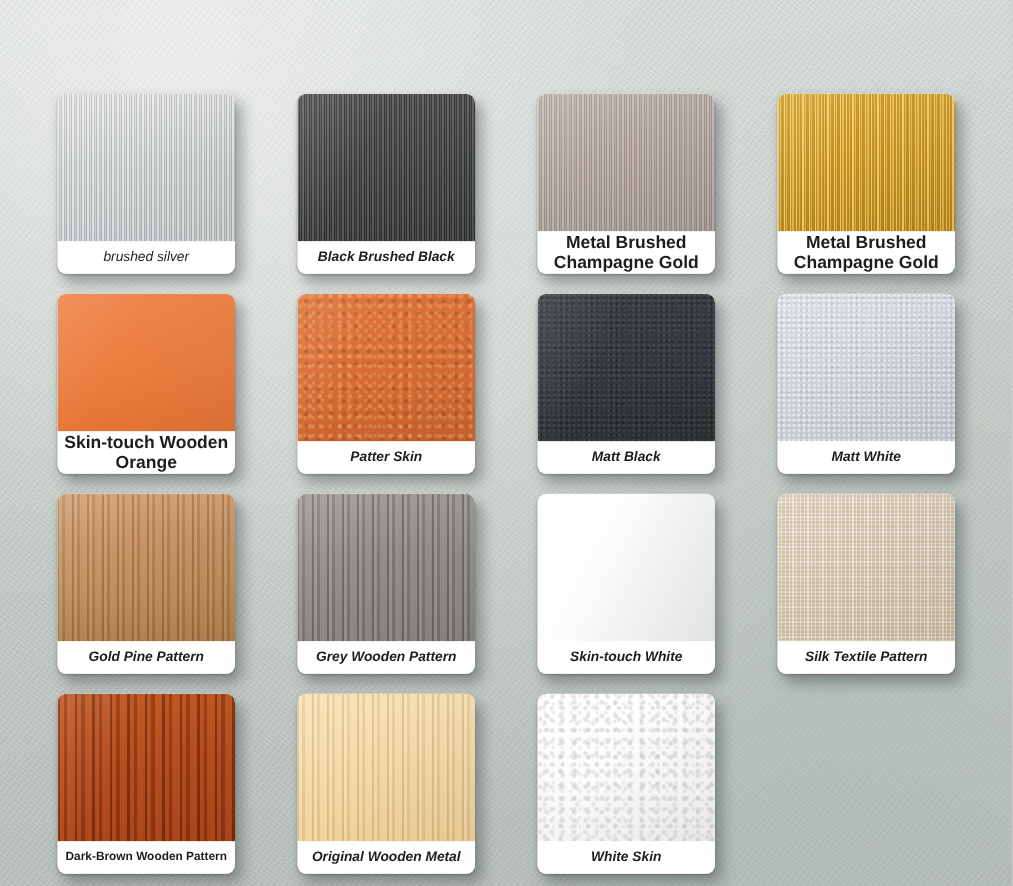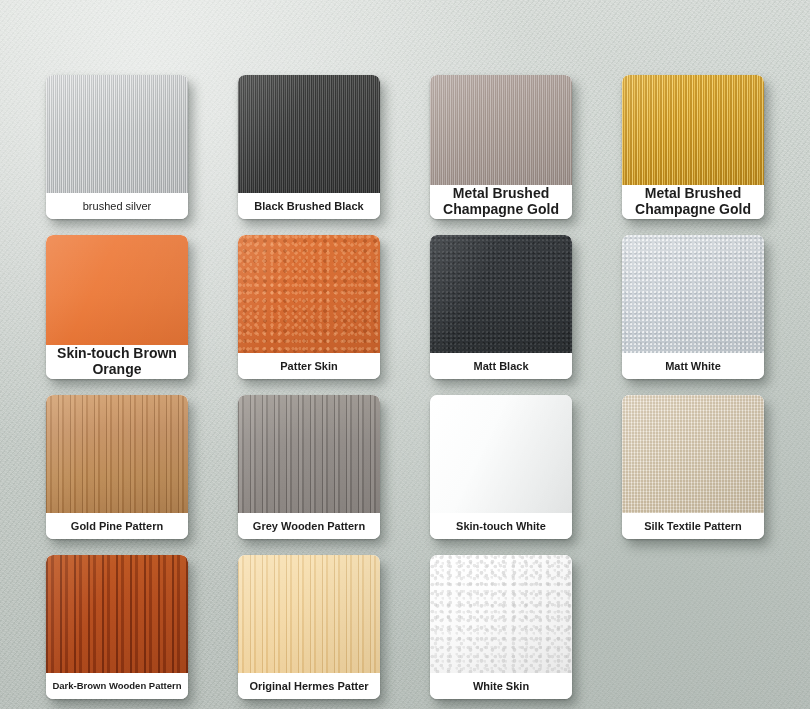--- a/index.html
+++ b/index.html
@@ -61,21 +61,21 @@
     color:#1d1d1d;
     font-size:11px;
     line-height:1.12;
     padding:0 4px;
     background:#fff;
     white-space:pre-line;
   }
   .card.two-line .swatch{height:110px;}
   .card.two-line .label{height:34px;font-size:14px;font-weight:700;}
   .card.small-label .label{font-size:9.5px;font-weight:700;}
-  .card.bold .label{font-weight:700;}
+  .card.bold .label{font-weight:700;font-style:italic;}
 
   
 
   
   .tex-brushed{
     background-image:
       repeating-linear-gradient(90deg,
         rgba(255,255,255,.46) 0 1px,
         rgba(0,0,0,.05) 1px 2px,
         rgba(255,255,255,.22) 2px 3px,
@@ -241,21 +241,21 @@
   </div>
 
   <div class="card two-line">
     <div class="swatch tex-brushed m-champagne-gold"></div>
     <div class="label">Metal Brushed
 Champagne Gold</div>
   </div>
 
   <div class="card two-line">
     <div class="swatch m-hermes-orange"></div>
-    <div class="label">Skin-touch Brown
+    <div class="label">Skin-touch Wooden
 Orange</div>
   </div>
 
   <div class="card bold">
     <div class="swatch tex-skin m-orange-skin"></div>
     <div class="label">Patter Skin</div>
   </div>
 
   <div class="card bold">
     <div class="swatch tex-matte m-matt-black"></div>
@@ -287,21 +287,21 @@
     <div class="label">Silk Textile Pattern</div>
   </div>
 
   <div class="card small-label">
     <div class="swatch tex-wood m-dark-brown-wood"></div>
     <div class="label">Dark-Brown Wooden Pattern</div>
   </div>
 
   <div class="card bold">
     <div class="swatch tex-wood m-original-wood"></div>
-    <div class="label">Original Hermes Patter</div>
+    <div class="label">Original Wooden Metal</div>
   </div>
 
   <div class="card bold">
     <div class="swatch tex-skin m-white-skin"></div>
     <div class="label">White Skin</div>
   </div>
 
 </div>
 
 </body></html>

